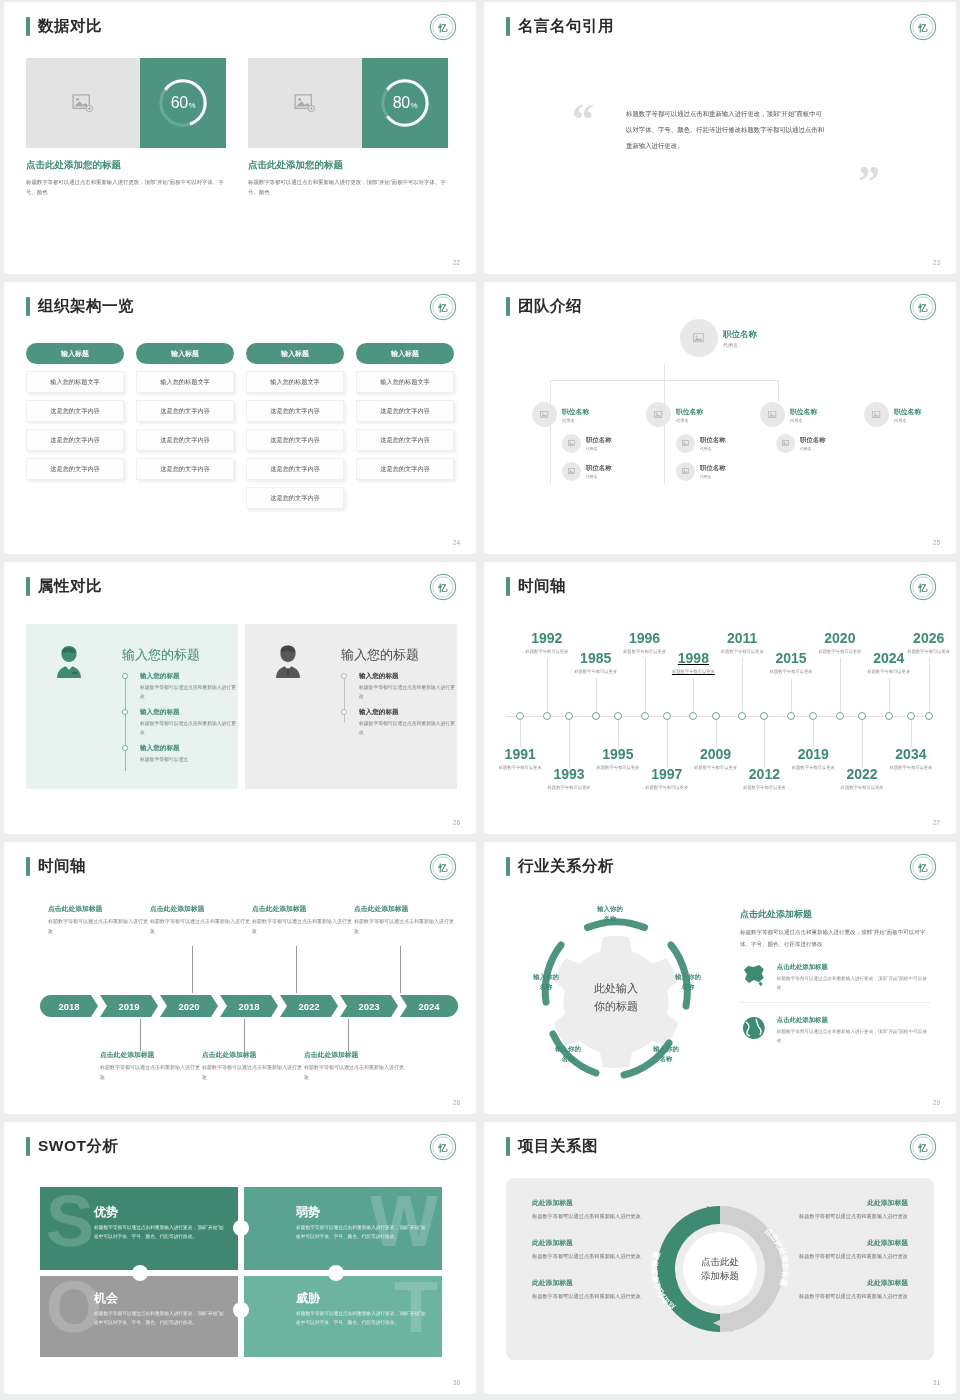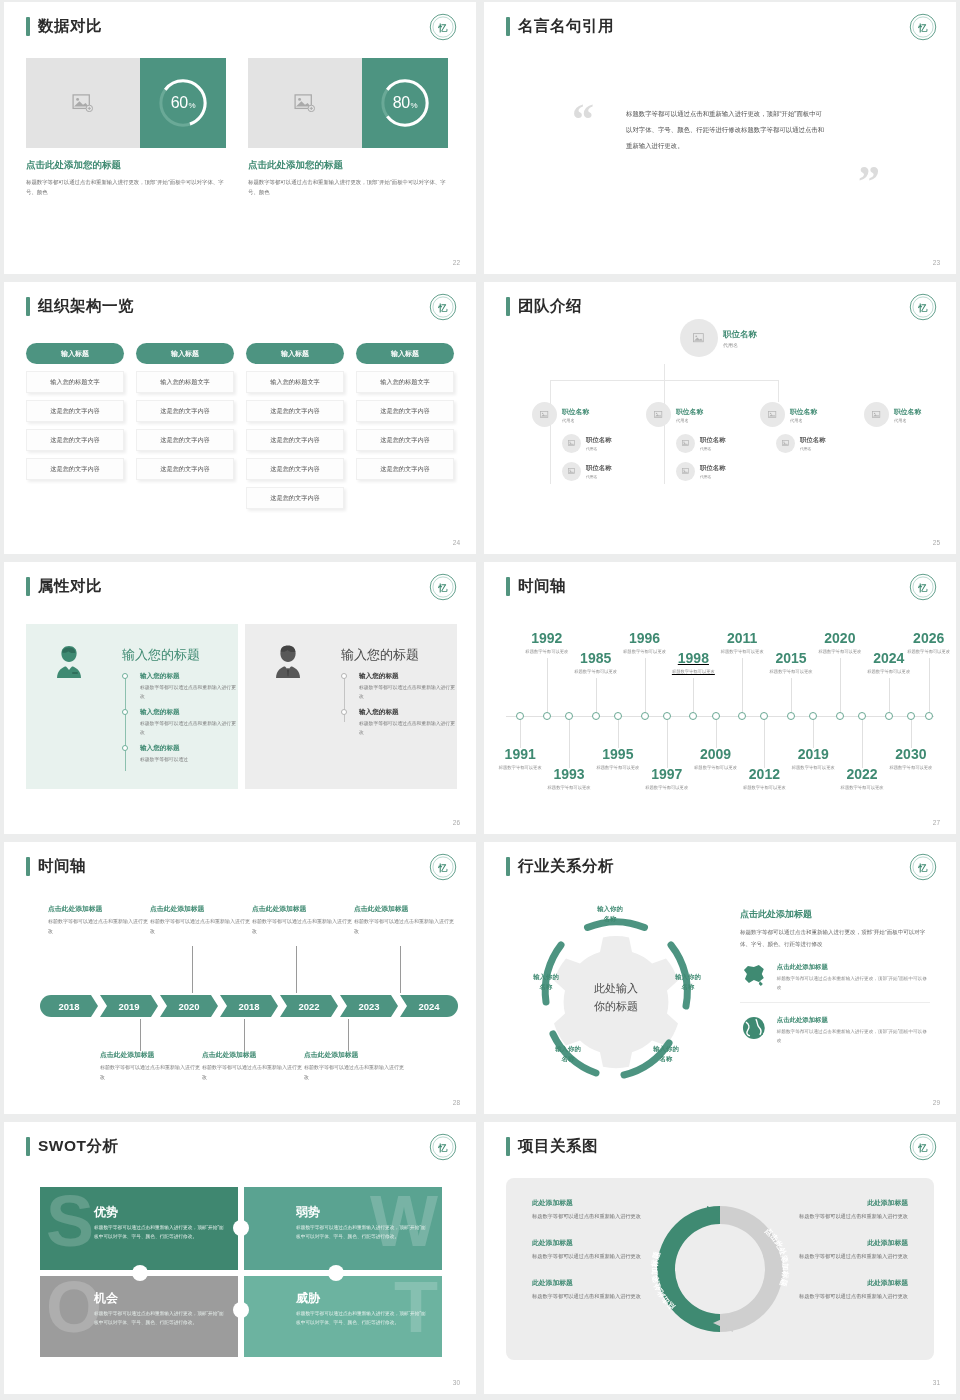--- a/index.html
+++ b/index.html
@@ -580,21 +580,21 @@
         <div class="yr">2019</div>
         <div class="de">标题数字等都可以更改</div>
       </div>
       <div class="stem" style="left:82%; top:100px; height:48px;"></div>
       <div class="lbl" style="left:82%; top:146px;">
         <div class="yr">2022</div>
         <div class="de">标题数字等都可以更改</div>
       </div>
       <div class="stem" style="left:93%; top:100px; height:28px;"></div>
       <div class="lbl" style="left:93%; top:126px;">
-        <div class="yr">2030</div>
+        <div class="yr">2034</div>
         <div class="de">标题数字等都可以更改</div>
       </div>
 
       <div class="node" style="left:5%;"></div>
       <div class="node" style="left:11%;"></div>
       <div class="node" style="left:16%;"></div>
       <div class="node" style="left:22%;"></div>
       <div class="node" style="left:27%;"></div>
       <div class="node" style="left:33%;"></div>
       <div class="node" style="left:38%;"></div>
@@ -851,18 +851,24 @@
           <path d="M88 138 L88 120 L68 129 Z" fill="#cfcfcf"></path>
           <path id="arcL" d="M40 118 A47 47 0 0 1 40 32" fill="none"></path>
           <path id="arcR" d="M110 32 A47 47 0 0 1 110 118" fill="none"></path>
           <text font-size="7.5" fill="#ffffff" font-weight="bold">
             <textPath href="#arcL" startOffset="10%">点击此处添加标题</textPath>
           </text>
           <text font-size="7.5" fill="#ffffff" font-weight="bold">
             <textPath href="#arcR" startOffset="10%">点击此处添加标题</textPath>
           </text>
         </svg>
+        <div class="inner">
+          <div>
+            <div>点击此处</div>
+            <div>添加标题</div>
+          </div>
+        </div>
       </div>
     </div>
     <div class="pageno">31</div>
   </div>
 
 </div>
 
 </body></html>

